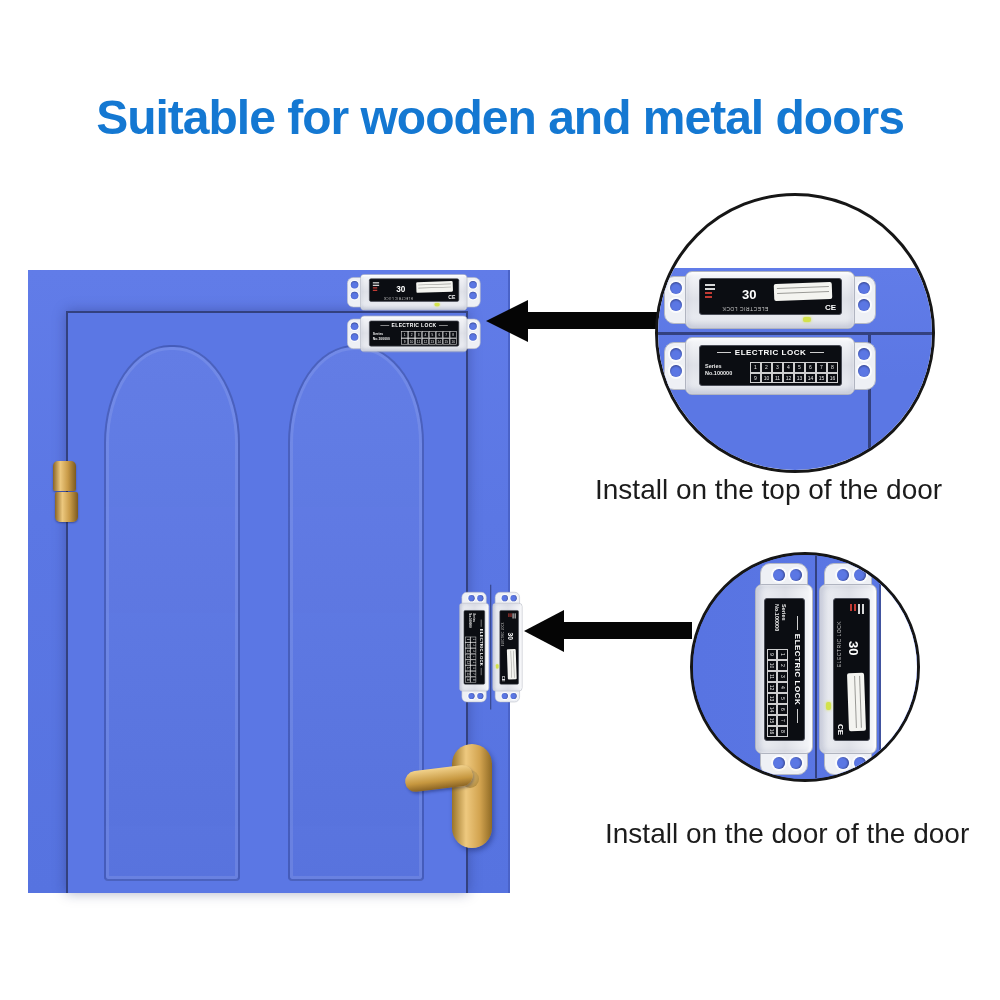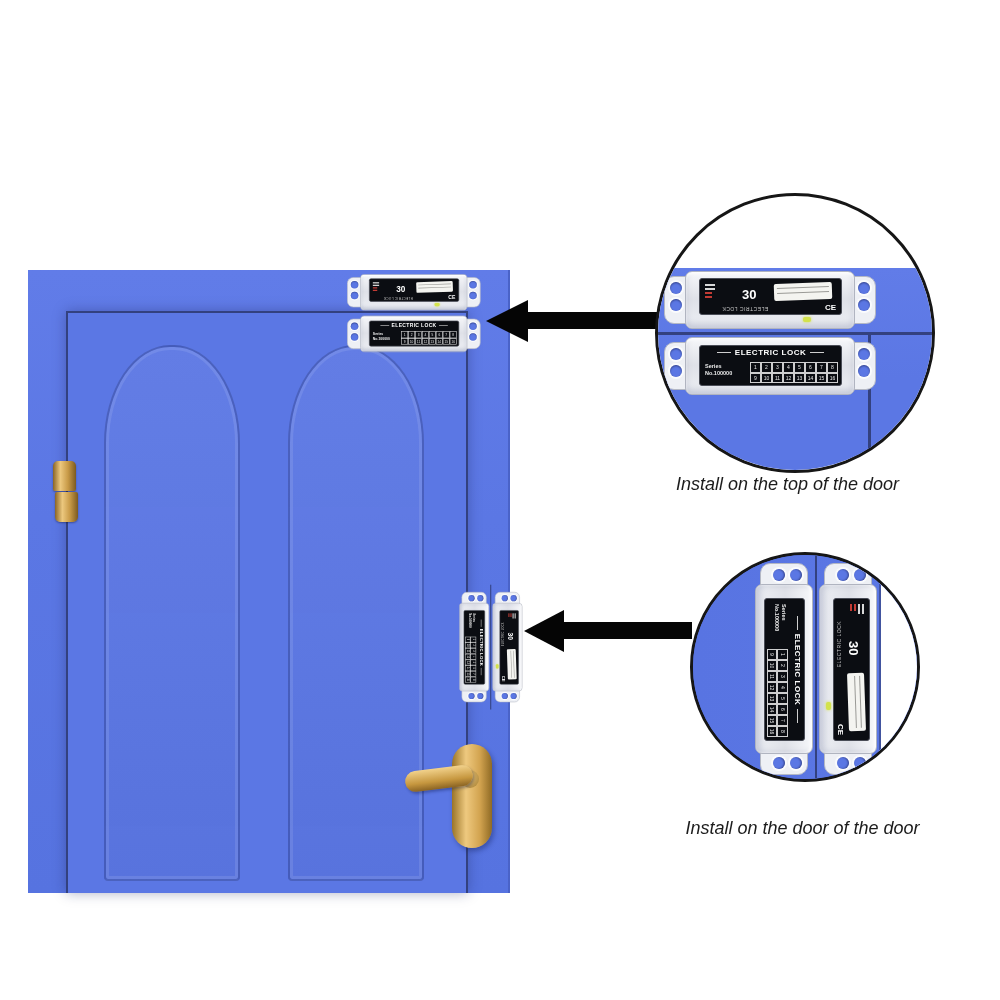--- a/index.html
+++ b/index.html
@@ -4,21 +4,21 @@
 <style>
   html,body{margin:0;padding:0;background:#fff;}
   .stage{position:relative;width:1000px;height:1000px;background:#fff;overflow:hidden;
          font-family:"Liberation Sans",sans-serif;}
 
   
   .title{position:absolute;left:0;top:90px;width:1000px;text-align:center;
          font-size:48px;font-weight:700;letter-spacing:-1px;color:var(--title-blue);}
 
   
-  .caption{position:absolute;color:var(--caption-black);font-size:18px;text-align:center;font-style:italic;}
+  .caption{position:absolute;color:var(--caption-black);font-size:28px;}
   .cap1{left:595px;top:474px;width:385px;}
   .cap2{left:605px;top:818px;width:395px;}
 
   
   .door{position:absolute;left:28px;top:270px;width:482px;height:623px;
         background:linear-gradient(180deg,#617ce8 0%,var(--door-blue) 40%,#5673e0 100%);
         border-right:2px solid #4a63c8;box-sizing:border-box;z-index:1;}
   .door-inner{position:absolute;left:38px;top:41px;right:40px;bottom:0;
         background:var(--door-blue);
         border-top:2px solid var(--door-edge-line);
@@ -136,20 +136,21 @@
   .c2-blue{position:absolute;left:0;top:0;width:224px;height:224px;
         background:linear-gradient(90deg,#5874e2,var(--door-blue));}
   .c2-white{position:absolute;left:186px;top:0;width:38px;height:224px;background:#fff;
         border-left:2px solid #41539f;}
 </style>
 </head>
 <body>
 
 <div class="stage">
 
+  <div class="title">Suitable for wooden and metal doors</div>
 
   <div class="door">
     <div class="door-inner">
       <div class="panel p-left"></div>
       <div class="panel p-right"></div>
     </div>
     <div class="hinge">
       <div class="hinge-top"></div>
       <div class="hinge-bot"></div>
     </div>

